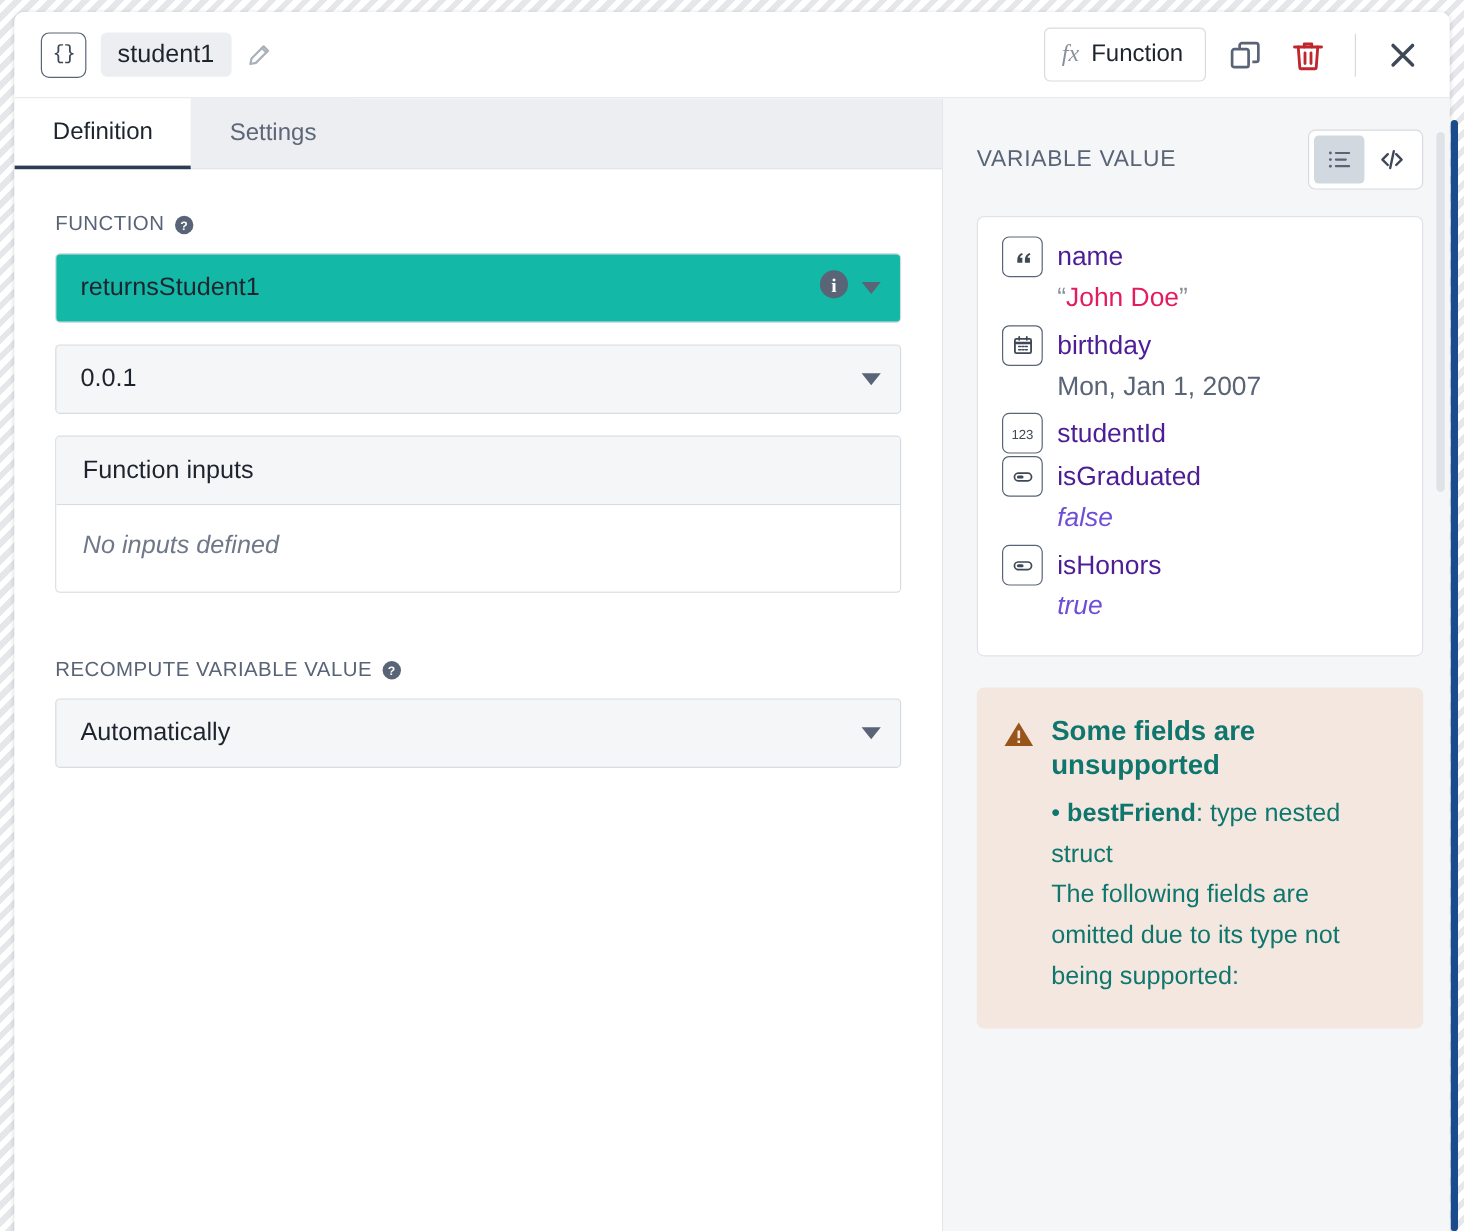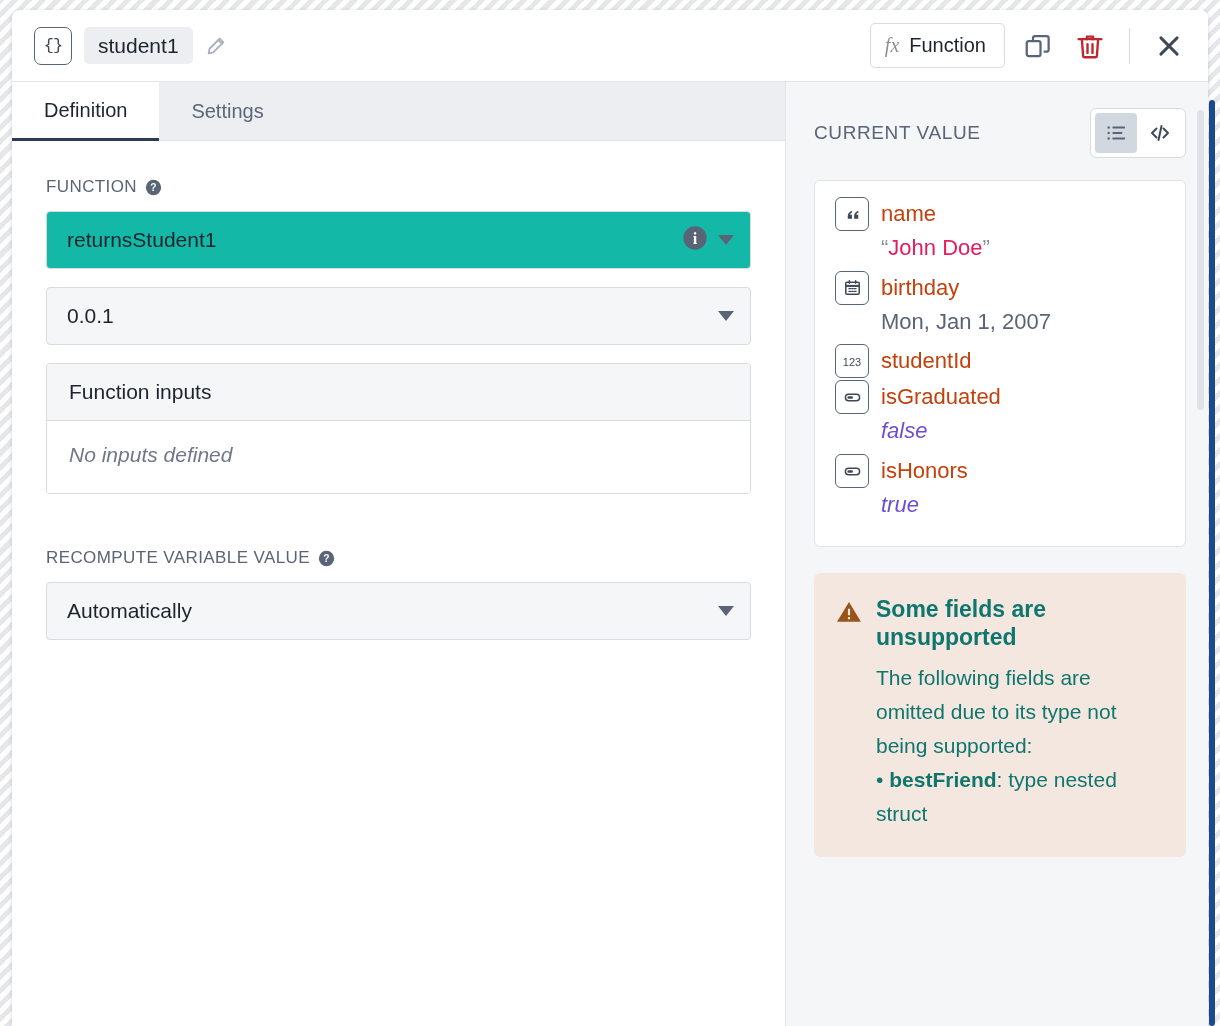--- a/index.html
+++ b/index.html
@@ -239,21 +239,21 @@
     width: 34px; height: 34px;
     min-width: 34px;
     border: 1.5px solid #5a6477;
     border-radius: 6px;
     display: flex; align-items: center; justify-content: center;
     box-sizing: border-box;
     color: #3f4856;
   }
   .val-key {
     font-size: 22px;
-    color: #c2410c;
+    color: #4c1d95;
   }
   .val-value {
     font-size: 22px;
     margin: 2px 0 8px 46px;
     line-height: 1.35;
   }
   .v-string { color: #e31c5f; }
   .v-quote  { color: #8a909b; }
   .v-date   { color: #5a6477; }
   .v-number { color: #00a189; }
@@ -416,21 +416,21 @@
           <span class="sel-value">Automatically</span>
           <span class="caret"></span>
         </div>
 
       </div>
     </div>
 
     <div id="right-col">
 
       <div id="cv-header">
-        <div id="cv-title">CURRENT VALUE</div>
+        <div id="cv-title">VARIABLE VALUE</div>
         <div class="view-toggle">
           <div class="view-opt active">
             <svg width="22" height="22" viewBox="0 0 24 24" fill="none" stroke="#5a6477" stroke-width="2" stroke-linecap="round">
               <circle cx="4" cy="6" r="1.3" fill="#5a6477" stroke="none"></circle>
               <circle cx="4" cy="12" r="1.3" fill="#5a6477" stroke="none"></circle>
               <circle cx="4" cy="18" r="1.3" fill="#5a6477" stroke="none"></circle>
               <path d="M9 6h12M9 12h9M9 18h12"></path>
             </svg>
           </div>
           <div class="view-opt">
@@ -515,22 +515,22 @@
         <div class="callout-head">
           <span>
             <svg class="warn-tri" viewBox="0 0 24 24" fill="#99541a">
               <path d="M12 2.8L23 21H1L12 2.8z"></path>
               <path d="M11 9h2v6h-2zM11 16.6h2v2.1h-2z" fill="#f3e7df"></path>
             </svg>
           </span>
           <div class="callout-title">Some fields are unsupported</div>
         </div>
         <div class="callout-body">
+          <div><span>•</span> <b>bestFriend</b><span>: type nested struct</span></div>
           <div>The following fields are omitted due to its type not being supported:</div>
-          <div><span>•</span> <b>bestFriend</b><span>: type nested struct</span></div>
         </div>
       </div>
 
       <div id="right-scrollbar"></div>
     </div>
 
   </div>
 </div>
 
 <div id="page-scrollbar"></div>

